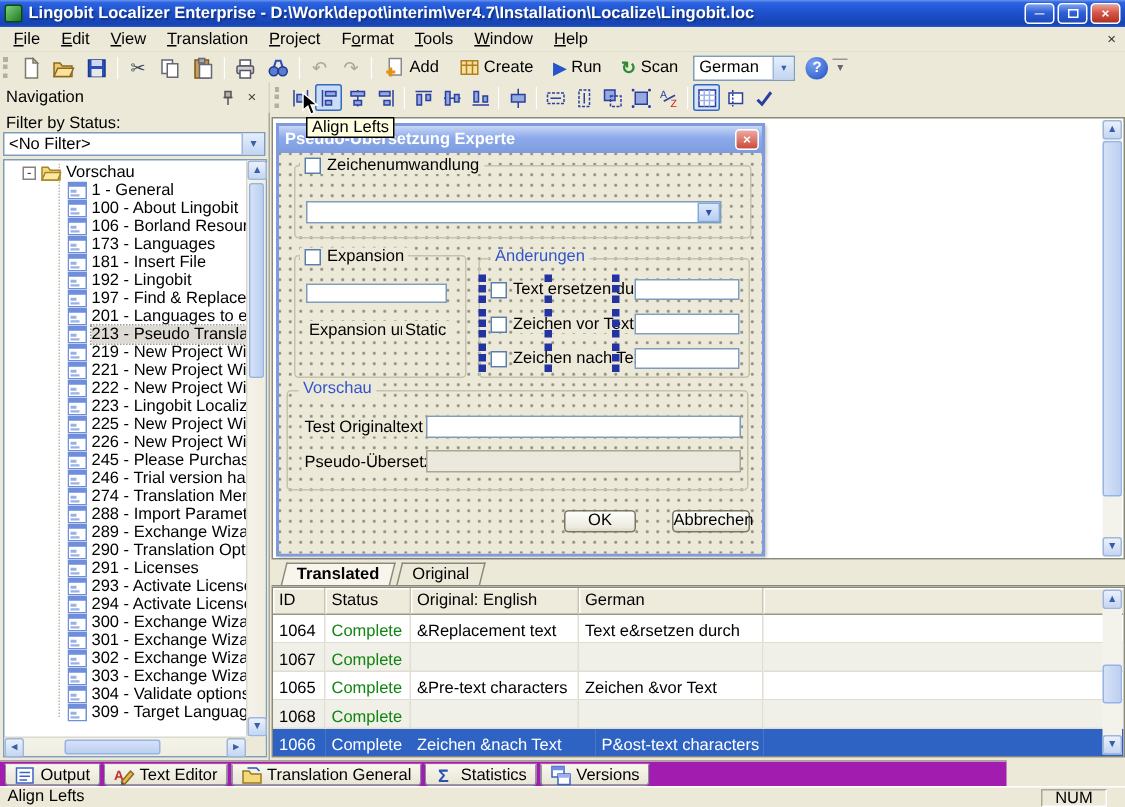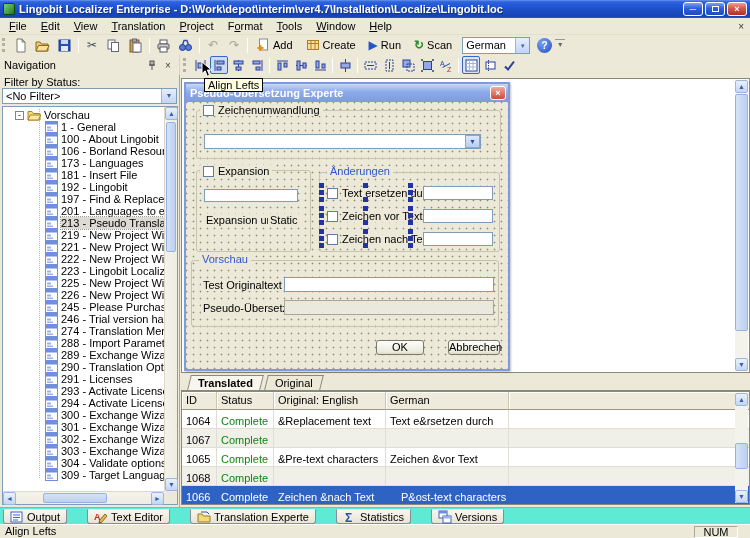--- a/index.html
+++ b/index.html
@@ -101,21 +101,21 @@
 .th{background:#EEEBDD;border-right:1px solid #C8C5B2;border-bottom:1px solid #9a9786;padding:2px 4px;white-space:nowrap;overflow:hidden;box-shadow:inset 1px 1px 0 #fff}
 .gtr{display:flex;height:19px}
 .td{border-right:1px solid #E0DED2;border-bottom:1px solid #E0DED2;padding:5px 4px;white-space:nowrap;overflow:hidden}
 .gtr.alt .td{background:#F0EFE8}
 .gtr.sel .td{background:#2E63C4;color:#fff;border-color:#2E63C4}
 .gtr.sel .st{color:#fff}
 .st{color:#108510}
 .c-id{width:35px}.c-st{width:57px}.c-or{width:112px}.c-de{width:123px}.c-fill{flex:1;border-right:none}
 .grid .sbv3{position:absolute;top:1px;right:1px;width:13px;bottom:1px;background:#F4F3EB}
 
-.bottomtabs{position:absolute;left:0;top:507px;width:750px;height:17px;background:#5eead4;border-top:1px solid #ACA899;display:flex;gap:20px;padding:1px 0 0 3px}
+.bottomtabs{position:absolute;left:0;top:507px;width:671px;height:17px;background:#a21caf;border-top:1px solid #ACA899;display:flex;gap:2px;padding:1px 0 0 3px}
 .btab{display:flex;align-items:center;gap:3px;padding:0 6px;border:1px solid #898C95;border-top-color:#ECE9D8;border-radius:0 0 3px 3px;background:linear-gradient(#F8F7EF,#E8E5D4)}
 
 .statusbar{position:absolute;left:0;top:524px;width:750px;height:14px;background:#ECE9D8;border-top:1px solid #fff;padding-left:5px;line-height:13px}
 .numpanel{position:absolute;right:12px;top:1px;width:44px;height:12px;border:1px solid;border-color:#ACA899 #fff #fff #ACA899;text-align:center;line-height:11px}
 svg{display:block}
 </style>
 </head>
 <body>
 
 <div class="app">
@@ -860,21 +860,21 @@
           <path d="M5 11 L11 4 L13 6 L7 13 z" fill="#E8B84A" stroke="#8A6A20"></path>
           <path d="M5 11 L4.5 13.5 L7 13 z" fill="#555"></path>
         </svg>
         <span>Text Editor</span>
       </span>
       <span class="btab">
         <svg width="14" height="14" viewBox="0 0 14 14">
           <path d="M1 12 V4 h4 l1.5 2 H13 v6 z" fill="#F4D87C" stroke="#9A7A20"></path>
           <path d="M4 2 h6 l2 2" fill="none" stroke="#2A50B8"></path>
         </svg>
-        <span>Translation Experte</span>
+        <span>Translation General</span>
       </span>
       <span class="btab">
         <svg width="14" height="14" viewBox="0 0 14 14">
           <text x="2" y="11.5" font-size="12" font-weight="bold" fill="#2A50B8">Σ</text>
         </svg>
         <span>Statistics</span>
       </span>
       <span class="btab">
         <svg width="14" height="14" viewBox="0 0 14 14">
           <rect x="1" y="1" width="8" height="7" fill="#fff" stroke="#3B63C4"></rect>

